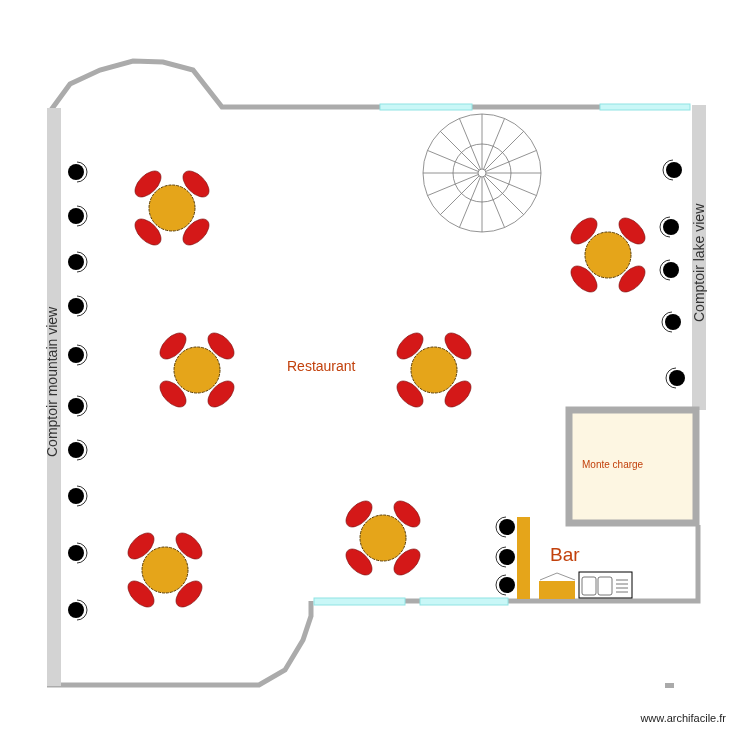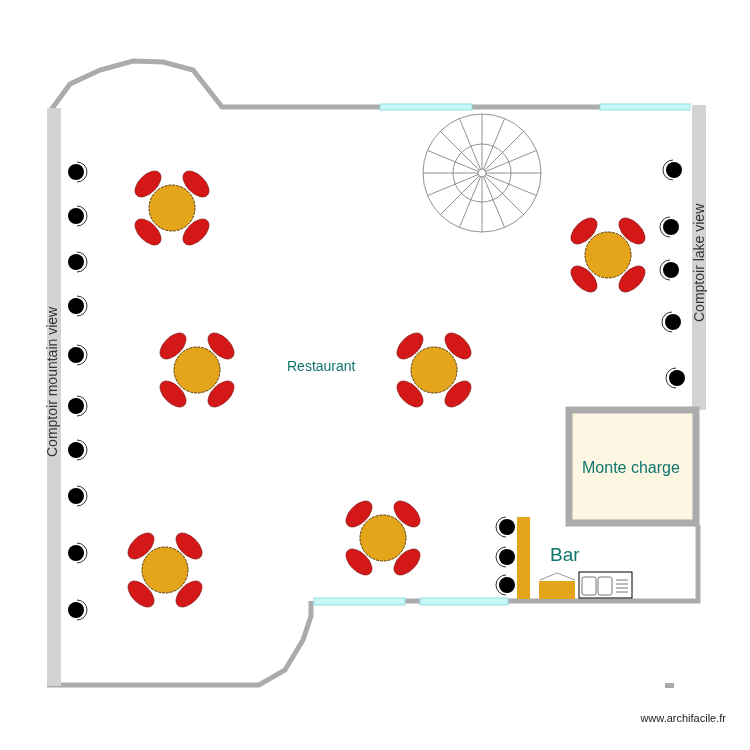--- a/index.html
+++ b/index.html
@@ -1,18 +1,18 @@
 <!DOCTYPE html>
 <html><head>
 <meta charset="utf-8">
 <style>
   html,body{margin:0;padding:0;background:#fff;}
   body{width:750px;height:750px;position:relative;overflow:hidden;font-family:"Liberation Sans",sans-serif;}
   #plan{position:absolute;left:0;top:0;width:750px;height:750px;}
-  .lbl{position:absolute;color:#0f766e;font-family:"Liberation Sans",sans-serif;white-space:nowrap;text-align:center;}
+  .lbl{position:absolute;color:#c2410c;font-family:"Liberation Sans",sans-serif;white-space:nowrap;text-align:center;}
   .vlbl{position:absolute;color:#333;font-size:14px;white-space:nowrap;transform-origin:center center;transform:rotate(-90deg);}
   #watermark{position:absolute;right:24px;top:712px;font-size:11px;color:#222;}
 </style>
 </head>
 <body>
 
 <svg id="plan" viewBox="0 0 750 750" xmlns="http://www.w3.org/2000/svg">
 
   <g fill="none" stroke="#ababab" stroke-width="5" stroke-linejoin="miter">
     <polyline points="51,110 70,84 100,70 133,61 163,62 193,70 222,107 380,107"></polyline>
@@ -185,17 +185,17 @@
     <rect x="598" y="577" width="14" height="18" fill="none" stroke="#555" stroke-width="0.8" rx="2"></rect>
     <line x1="616" y1="580" x2="628" y2="580" stroke="#555" stroke-width="0.8"></line>
     <line x1="616" y1="584" x2="628" y2="584" stroke="#555" stroke-width="0.8"></line>
     <line x1="616" y1="588" x2="628" y2="588" stroke="#555" stroke-width="0.8"></line>
     <line x1="616" y1="592" x2="628" y2="592" stroke="#555" stroke-width="0.8"></line>
   </g>
   <rect x="665" y="683" width="9" height="5" fill="#aaa"></rect>
 </svg>
 
 <div class="lbl" style="left:287px;top:358px;font-size:14px;">Restaurant</div>
-<div class="lbl" style="left:582px;top:459px;font-size:16px;">Monte charge</div>
+<div class="lbl" style="left:582px;top:459px;font-size:10px;">Monte charge</div>
 <div class="lbl" style="left:550px;top:544px;font-size:19px;">Bar</div>
 <div class="vlbl" style="left:-23px;top:374px;width:150px;text-align:center;">Comptoir mountain view</div>
 <div class="vlbl" style="left:641px;top:256px;width:116px;text-align:center;">Comptoir lake view</div>
 <div id="watermark">www.archifacile.fr</div>
 
 </body></html>

